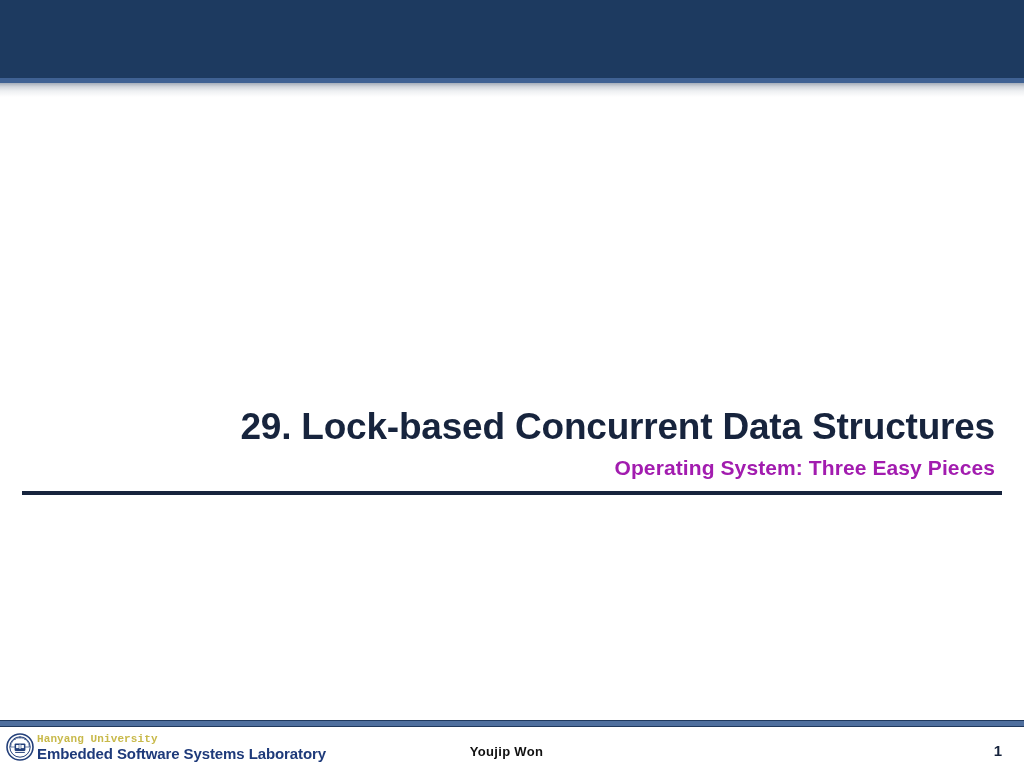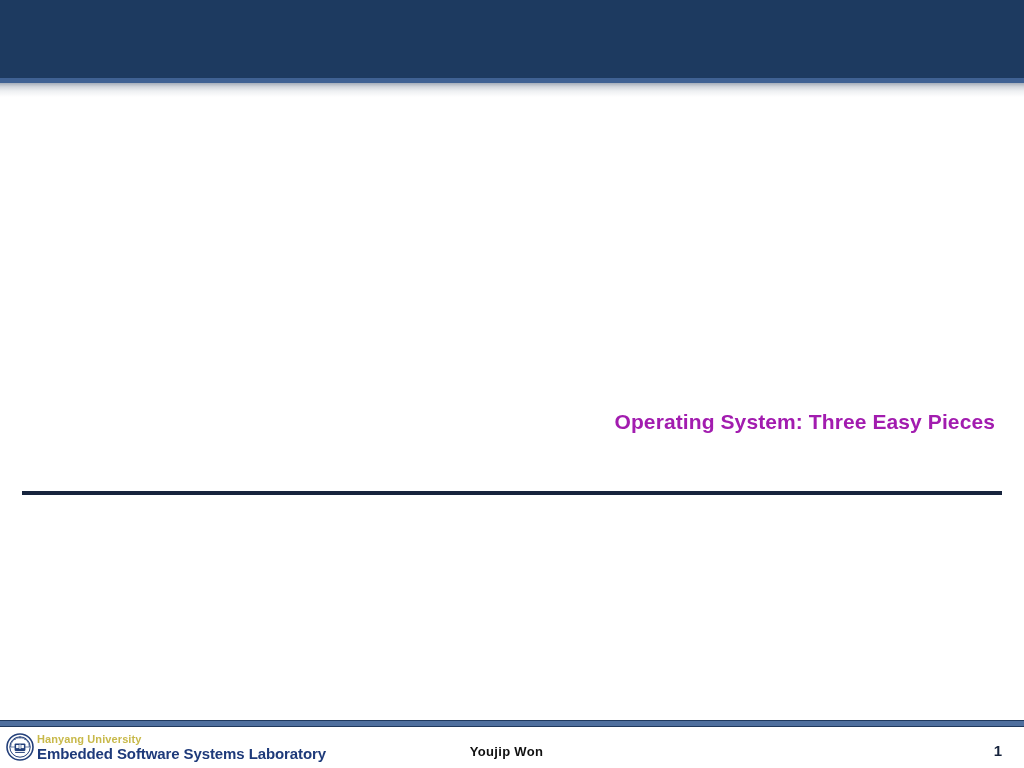--- a/index.html
+++ b/index.html
@@ -119,20 +119,21 @@
     flex-direction: column;
     justify-content: center;
     line-height: 1;
   }
   .univ-name {
     font-size: 11px;
     font-weight: bold;
     color: #c8b94a;
     letter-spacing: 0.1px;
     margin-bottom: 1px;
+    font-family: Liberation Mono, monospace;
   }
   .lab-name {
     font-size: 15px;
     font-weight: bold;
     color: #1e3a7a;
     letter-spacing: -0.1px;
   }
 
   .footer-author {
     position: absolute;
@@ -158,20 +159,21 @@
 </head>
 <body>
 
 <div class="slide">
 
   <div class="header-band"></div>
   <div class="header-stripe"></div>
   <div class="header-shadow"></div>
 
   <div class="title-block">
+    <h1 class="slide-title">29. Lock-based Concurrent Data Structures</h1>
     <h2 class="slide-subtitle">Operating System: Three Easy Pieces</h2>
   </div>
   <div class="title-rule"></div>
 
   <div class="footer-divider"></div>
 
   <div class="footer-logo">
     <span class="seal">
       <svg viewBox="0 0 28 28" width="28" height="28" aria-hidden="true">
         <circle cx="14" cy="14" r="13" fill="#ffffff" stroke="#24407a" stroke-width="1.6"></circle>

